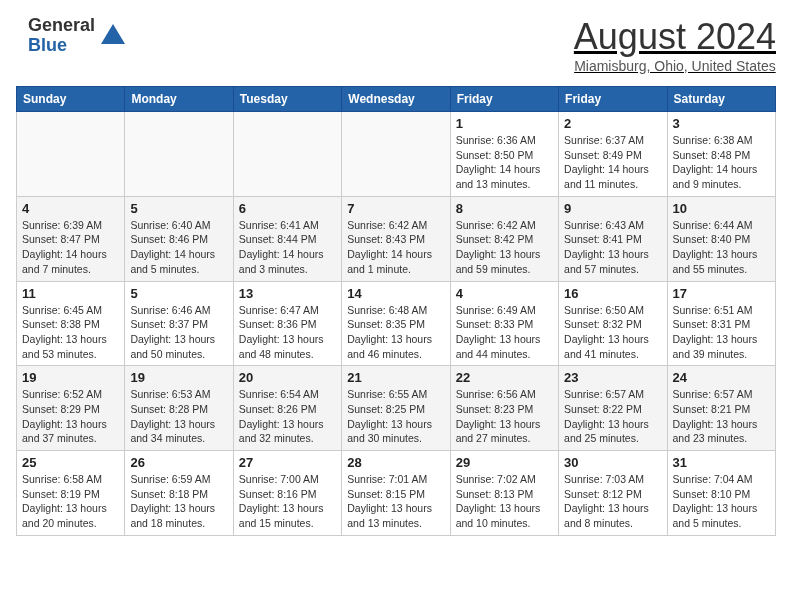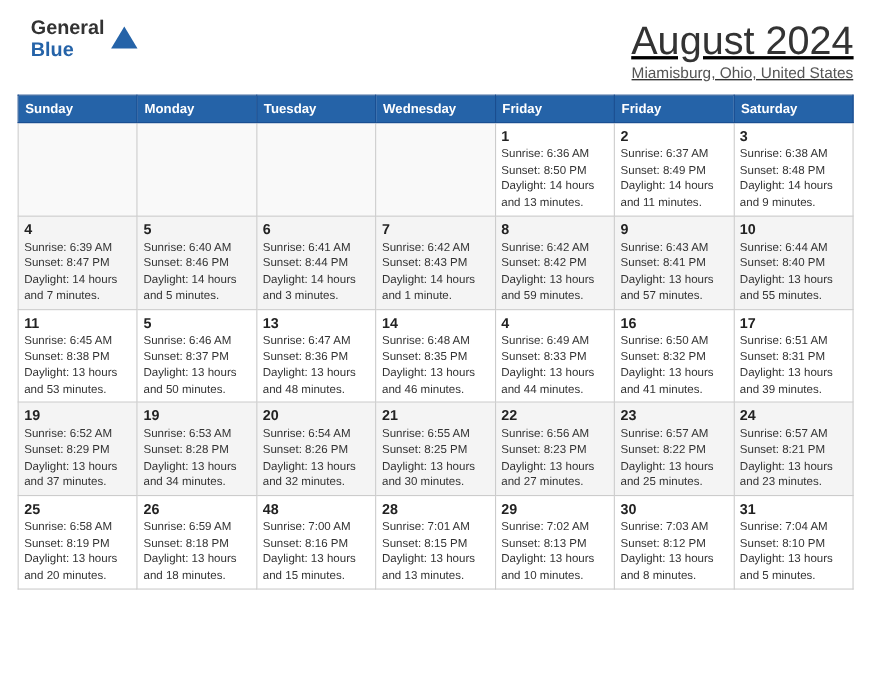--- a/index.html
+++ b/index.html
@@ -232,21 +232,21 @@
       <tr class="row-odd">
         <td>
           <div class="day-num">25</div>
           <div class="day-info">Sunrise: 6:58 AM<br>Sunset: 8:19 PM<br>Daylight: 13 hours and 20 minutes.</div>
         </td>
         <td>
           <div class="day-num">26</div>
           <div class="day-info">Sunrise: 6:59 AM<br>Sunset: 8:18 PM<br>Daylight: 13 hours and 18 minutes.</div>
         </td>
         <td>
-          <div class="day-num">48</div>
+          <div class="day-num">27</div>
           <div class="day-info">Sunrise: 7:00 AM<br>Sunset: 8:16 PM<br>Daylight: 13 hours and 15 minutes.</div>
         </td>
         <td>
           <div class="day-num">28</div>
           <div class="day-info">Sunrise: 7:01 AM<br>Sunset: 8:15 PM<br>Daylight: 13 hours and 13 minutes.</div>
         </td>
         <td>
           <div class="day-num">29</div>
           <div class="day-info">Sunrise: 7:02 AM<br>Sunset: 8:13 PM<br>Daylight: 13 hours and 10 minutes.</div>
         </td>

